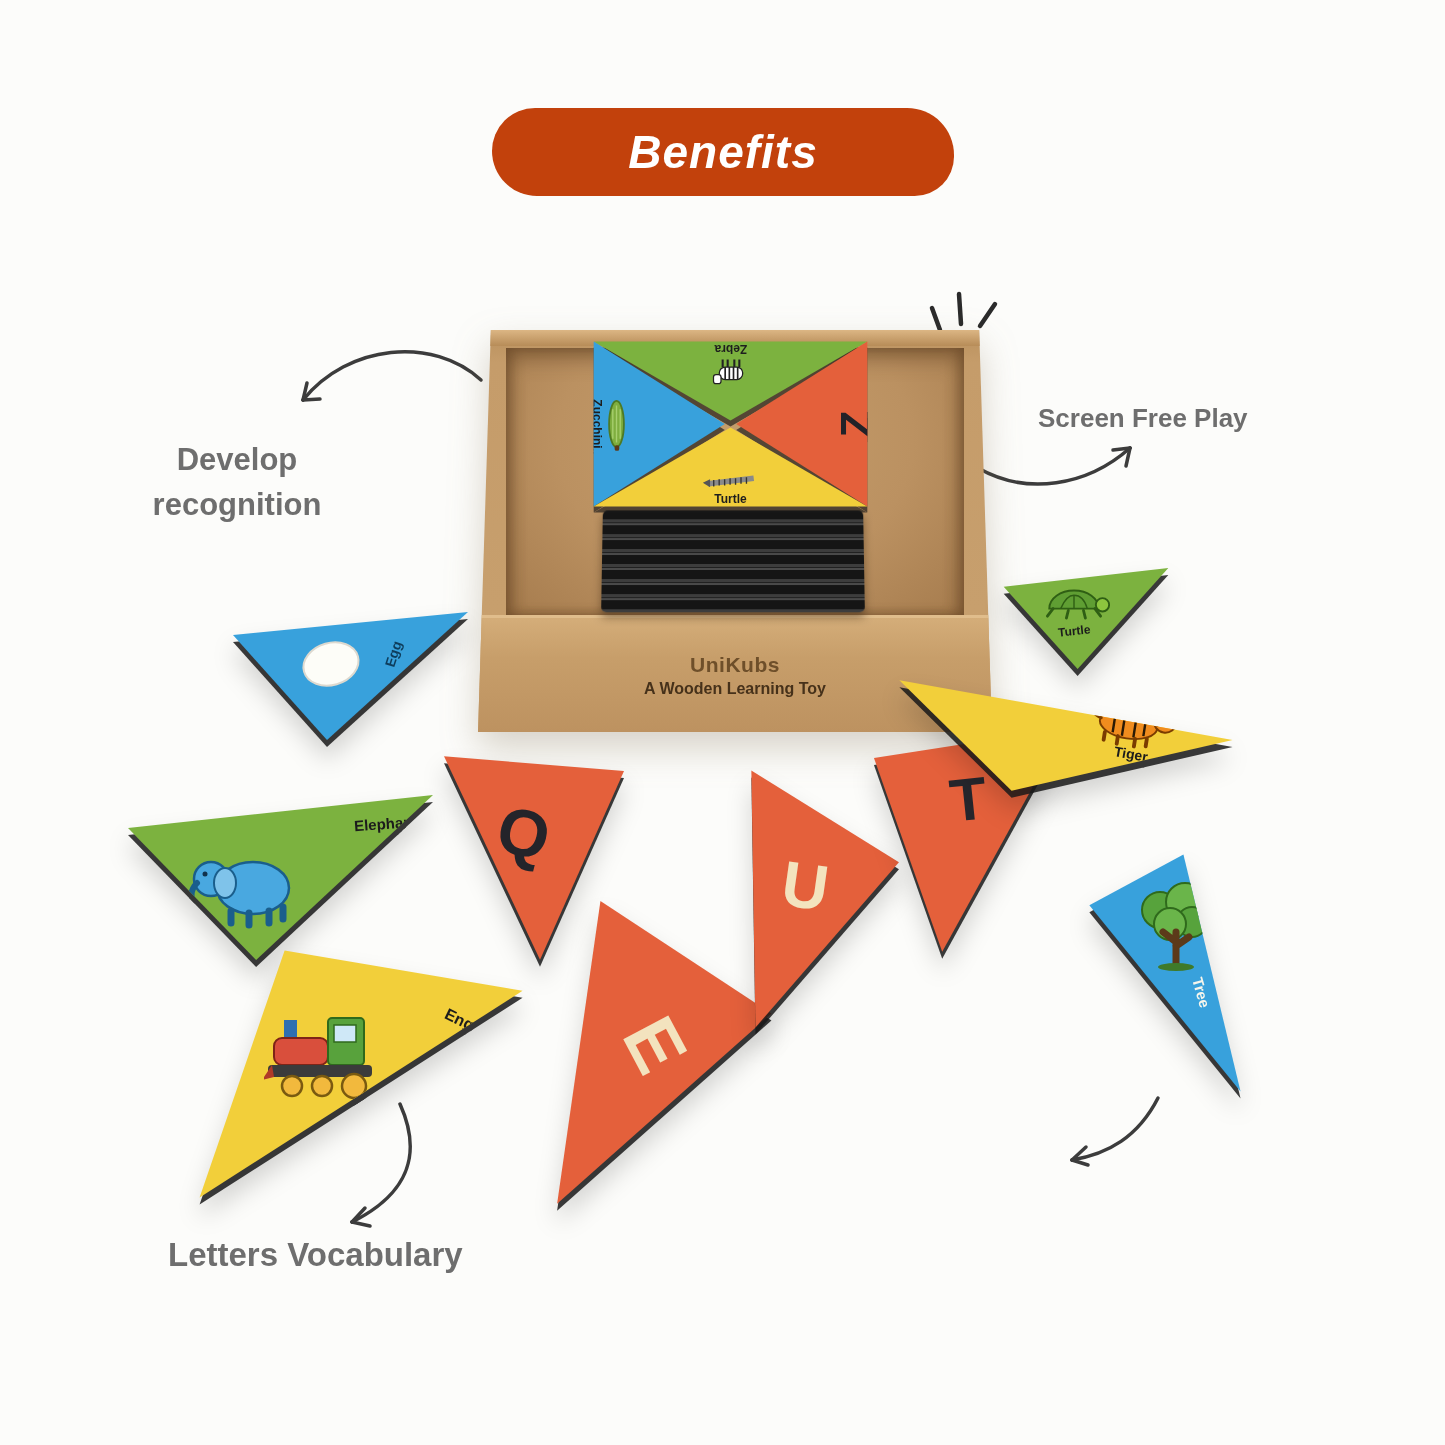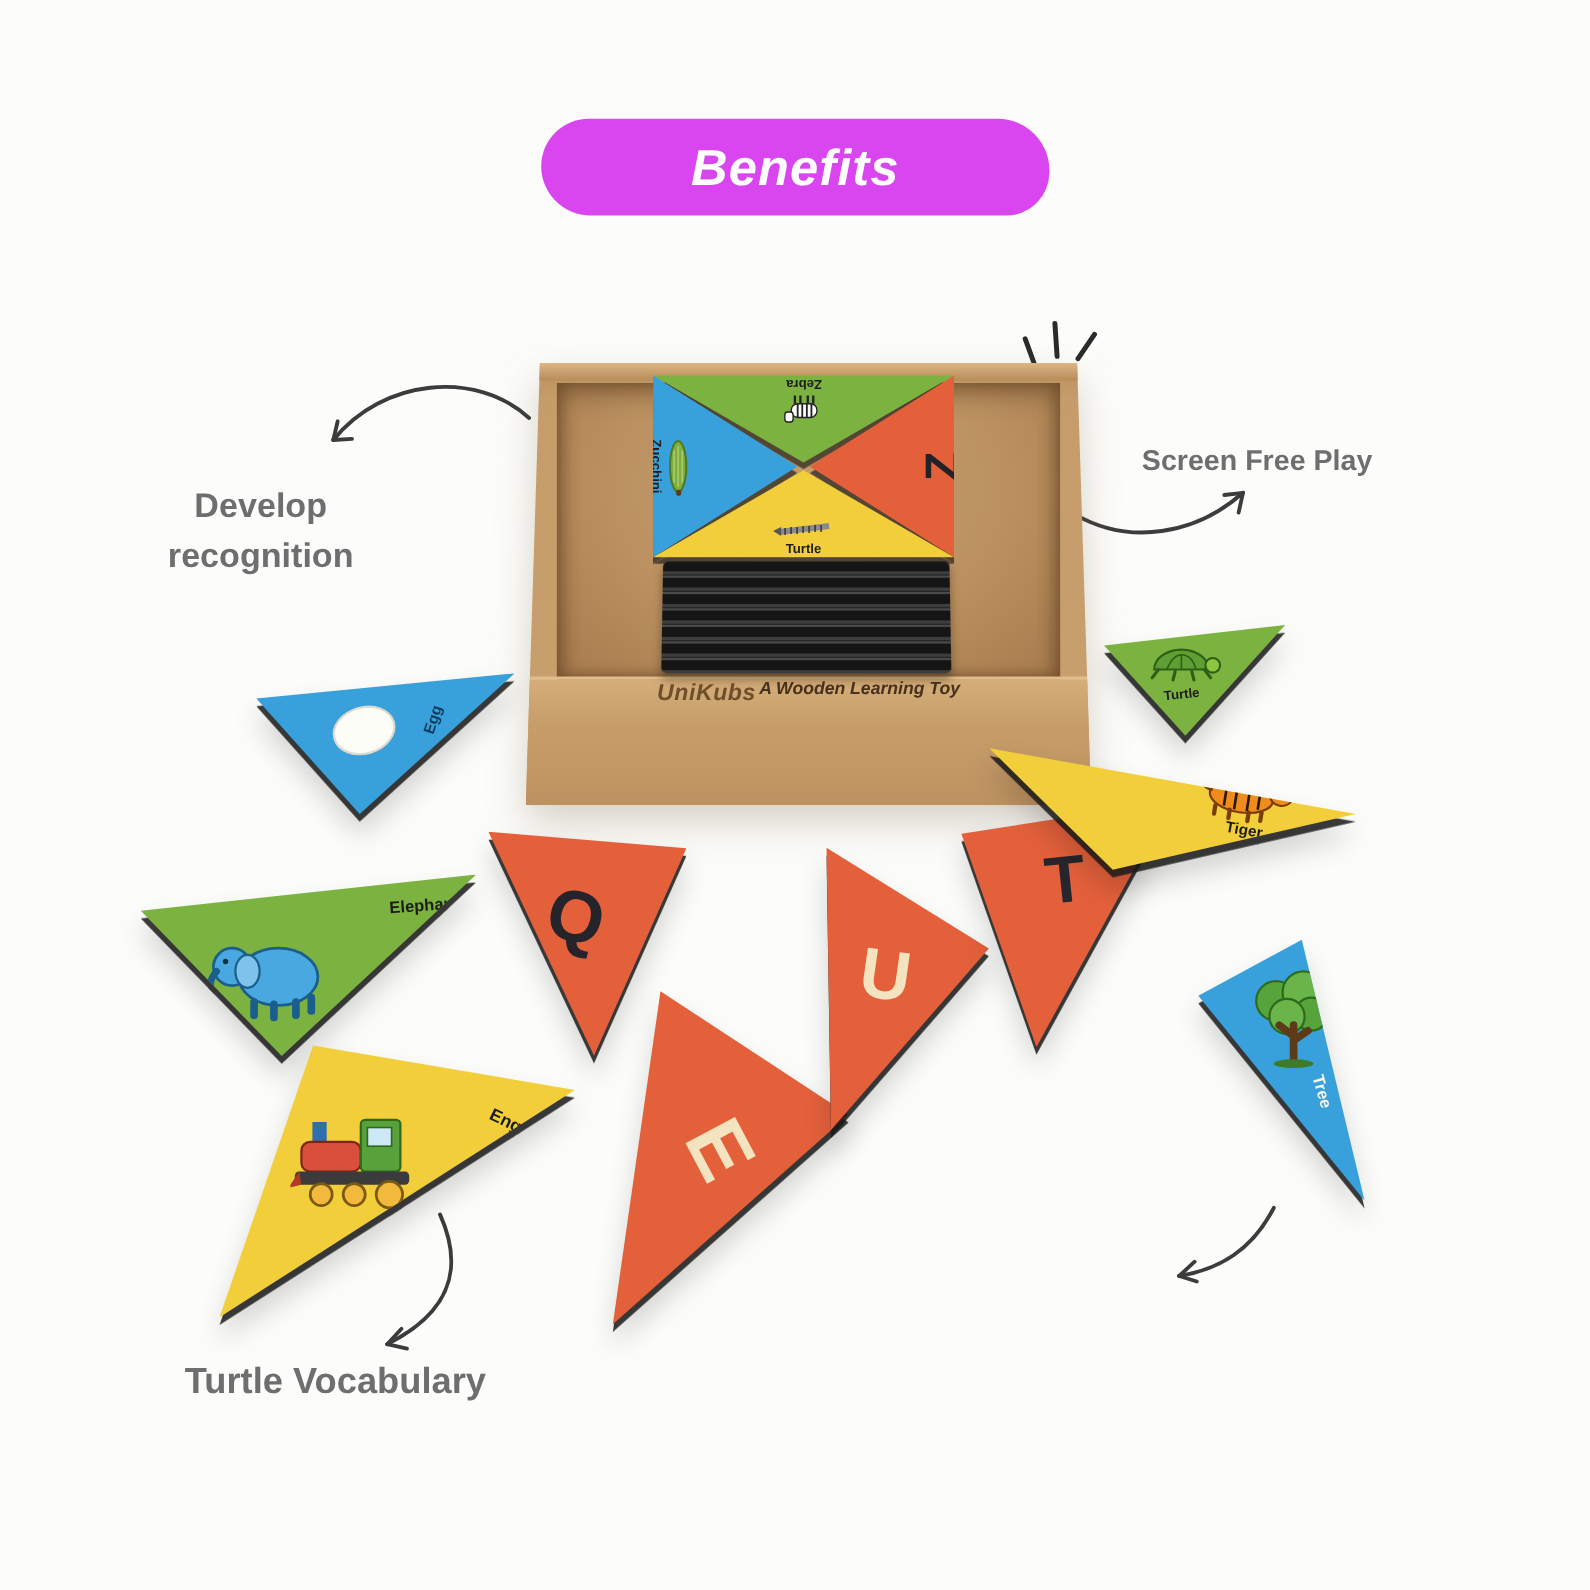--- a/index.html
+++ b/index.html
@@ -1,20 +1,20 @@
 <!DOCTYPE html>
 <html><head>
 <meta charset="utf-8">
 <style>
   html,body{margin:0;padding:0;background:#ffffff;}
   .canvas{position:relative;width:1445px;height:1445px;background:#fcfcfa;overflow:hidden;
           font-family:"Liberation Sans","DejaVu Sans",sans-serif;}
 
   
-  .badge{position:absolute;left:492px;top:108px;width:462px;height:88px;background:#d946ef;
+  .badge{position:absolute;left:492px;top:108px;width:462px;height:88px;background:#c2410c;
          border-radius:46px 50px 42px 48px;display:flex;align-items:center;justify-content:center;}
   .badge-text{color:#ffffff;font-size:46px;font-weight:bold;font-style:italic;letter-spacing:1px;}
 
   
   .benefit{position:absolute;color:#6E6E6E;font-weight:bold;}
   #b-letters{left:122px;top:438px;width:230px;font-size:31px;text-align:center;line-height:1.45;}
   #b-screen{left:1038px;top:403px;font-size:26px;}
   #b-vocab{left:168px;top:1236px;font-size:33px;}
   #b-phonics{left:995px;top:1166px;font-size:33px;}
 
@@ -29,21 +29,21 @@
   .box-body{position:absolute;inset:0;clip-path:polygon(2.5% 0,97.5% 0,100% 100%,0 100%);
             background:linear-gradient(180deg,#b9905d 0%,#c59c6a 8%,#c79f6d 70%,#cda673 100%);}
   .box-body::before{content:"";position:absolute;top:0;left:0;right:0;height:16px;
             background:linear-gradient(180deg,#dcb684,#b78c58);}
   .box-floor{position:absolute;left:28px;right:28px;top:18px;bottom:114px;
             background:radial-gradient(ellipse at 50% 35%,#c59e6c 0%,#bb9161 55%,#a57b4d 100%);
             box-shadow:inset 0 12px 20px rgba(90,60,30,.45), inset 0 -6px 10px rgba(90,60,30,.25),
                        inset 8px 0 12px rgba(90,60,30,.3), inset -8px 0 12px rgba(90,60,30,.3);}
   .box-front{position:absolute;left:0;right:0;bottom:0;height:114px;border-top:3px solid #e0bd8c;
             background:linear-gradient(180deg,#d4ad79 0%,#c79e6a 35%,#bd9260 100%);
-            display:flex;flex-direction:row;justify-content:center;gap:3px;font-style:italic;}
+            display:flex;flex-direction:column;align-items:center;justify-content:center;gap:3px;}
   .brand{font-size:21px;color:#6e4f2a;font-weight:bold;letter-spacing:.5px;}
   .box-title{font-size:30px;color:#46311a;font-weight:bold;letter-spacing:.5px;}
   .box-sub{font-size:16px;color:#46311a;font-weight:bold;}
 
   
   .tile-square{position:absolute;left:588px;top:338px;width:285px;height:172px;
                filter:drop-shadow(0 6px 0 rgba(25,25,25,.65));}
   .ts{position:absolute;inset:0;}
   .ts-top{clip-path:polygon(2% 2%,98% 2%,50% 48%);background:#7CB23F;}
   .ts-right{clip-path:polygon(98% 2%,98% 98%,52% 50%);background:#E4603B;}
@@ -96,21 +96,21 @@
 <body>
 
 <div class="canvas">
 
   <div class="badge">
     <span class="badge-text">Benefits</span>
   </div>
 
   <div class="benefit" id="b-letters">Develop recognition</div>
   <div class="benefit" id="b-screen">Screen Free Play</div>
-  <div class="benefit" id="b-vocab">Turtle Vocabulary</div>
+  <div class="benefit" id="b-vocab">Letters Vocabulary</div>
 
   <svg class="anno" style="left:293px;top:342px;" width="195" height="80">
     <path d="M188,38 C140,-6 55,2 10,58"></path>
       <path d="M10,58 L14,41"></path>
       <path d="M10,58 L27,57"></path>
   </svg>
   <svg class="anno" style="left:972px;top:438px;" width="170" height="62">
     <path d="M6,30 C55,58 115,48 158,10"></path>
       <path d="M158,10 L141,12"></path>
       <path d="M158,10 L154,28"></path>

